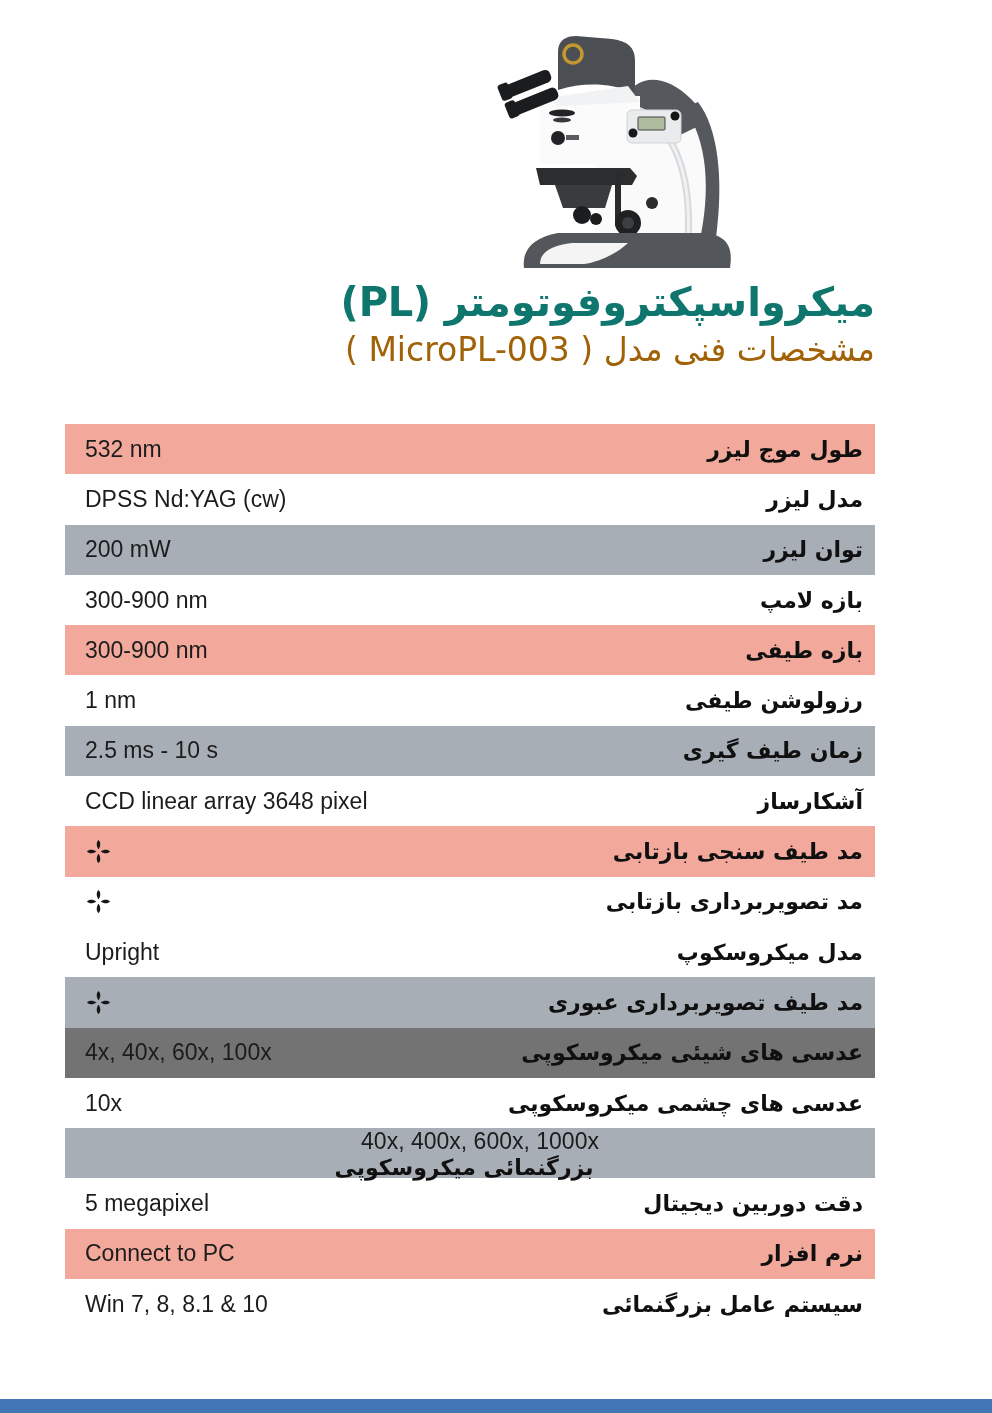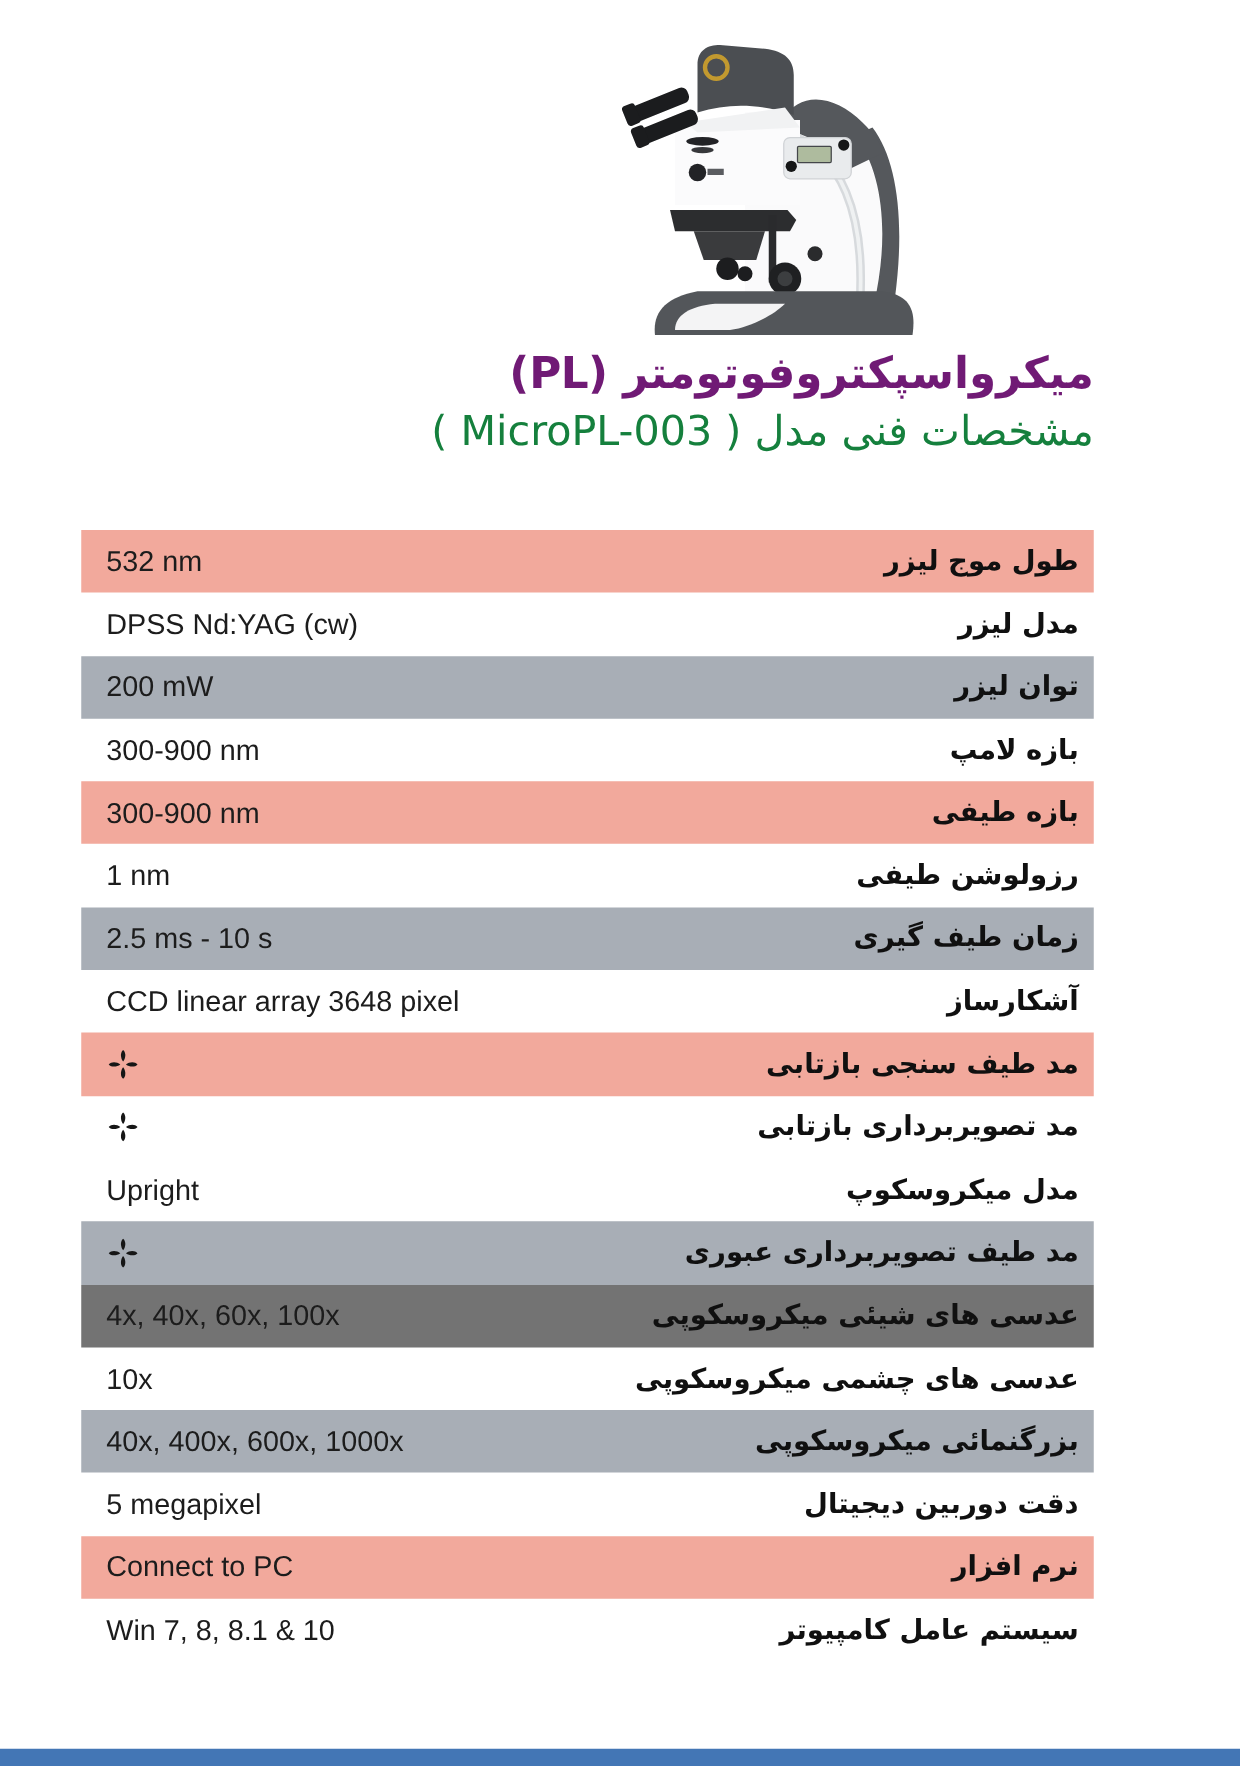--- a/index.html
+++ b/index.html
@@ -2,22 +2,22 @@
 <html lang="fa"><head>
 <meta charset="utf-8">
 <style>
   html,body{margin:0;padding:0;background:#ffffff;}
   .page{
     position:relative;width:992px;height:1413px;background:#ffffff;overflow:hidden;
     font-family:"DejaVu Sans", sans-serif;
   }
   .hero{position:absolute;left:478px;top:10px;width:300px;height:270px;}
   .title-block{position:absolute;top:280px;right:117px;width:800px;text-align:right;direction:rtl;}
-  .title{font-size:35px;font-weight:700;color:#701a75;line-height:1.1;letter-spacing:-0.5px;}
-  .subtitle{font-size:33px;font-weight:400;color:#15803d;margin-top:8px;line-height:1.1;}
+  .title{font-size:40px;font-weight:700;color:#0f766e;line-height:1.1;letter-spacing:-0.5px;}
+  .subtitle{font-size:33px;font-weight:400;color:#a16207;margin-top:8px;line-height:1.1;}
   .spec-table{position:absolute;left:65px;top:424px;width:810px;}
   .spec-row{
     height:50.3px;display:flex;align-items:center;justify-content:space-between;
     direction:ltr;box-sizing:border-box;
   }
   .spec-value{
     padding-left:20px;font-size:23px;color:#1c1c1c;
     font-family:"Liberation Sans","DejaVu Sans",sans-serif;white-space:nowrap;
   }
   .spec-label{
@@ -180,36 +180,36 @@
       <div class="spec-row" style="background: #737373;">
       <div class="spec-value">4x, 40x, 60x, 100x</div>
 
       <div class="spec-label">عدسی های شیئی میکروسکوپی</div>
     </div>
       <div class="spec-row" style="background: transparent;">
       <div class="spec-value">10x</div>
 
       <div class="spec-label">عدسی های چشمی میکروسکوپی</div>
     </div>
-      <div class="spec-row" style="background: rgb(168, 174, 182);">
+      <div class="spec-row" style="background: rgb(168, 174, 182); flex-direction: column;">
       <div class="spec-value">40x, 400x, 600x, 1000x</div>
 
       <div class="spec-label">بزرگنمائی میکروسکوپی</div>
     </div>
       <div class="spec-row" style="background: transparent;">
       <div class="spec-value">5 megapixel</div>
 
       <div class="spec-label">دقت دوربین دیجیتال</div>
     </div>
       <div class="spec-row" style="background: rgb(242, 169, 156);">
       <div class="spec-value">Connect to PC</div>
 
       <div class="spec-label">نرم افزار</div>
     </div>
       <div class="spec-row" style="background: transparent;">
       <div class="spec-value">Win 7, 8, 8.1 &amp; 10</div>
 
-      <div class="spec-label">سیستم عامل کامپیوتر</div>
+      <div class="spec-label">سیستم عامل بزرگنمائی</div>
     </div>
     </div>
 
   <div class="footer-bar" style="background: rgb(67, 118, 181);"></div>
 </div>
 
 </body></html>

